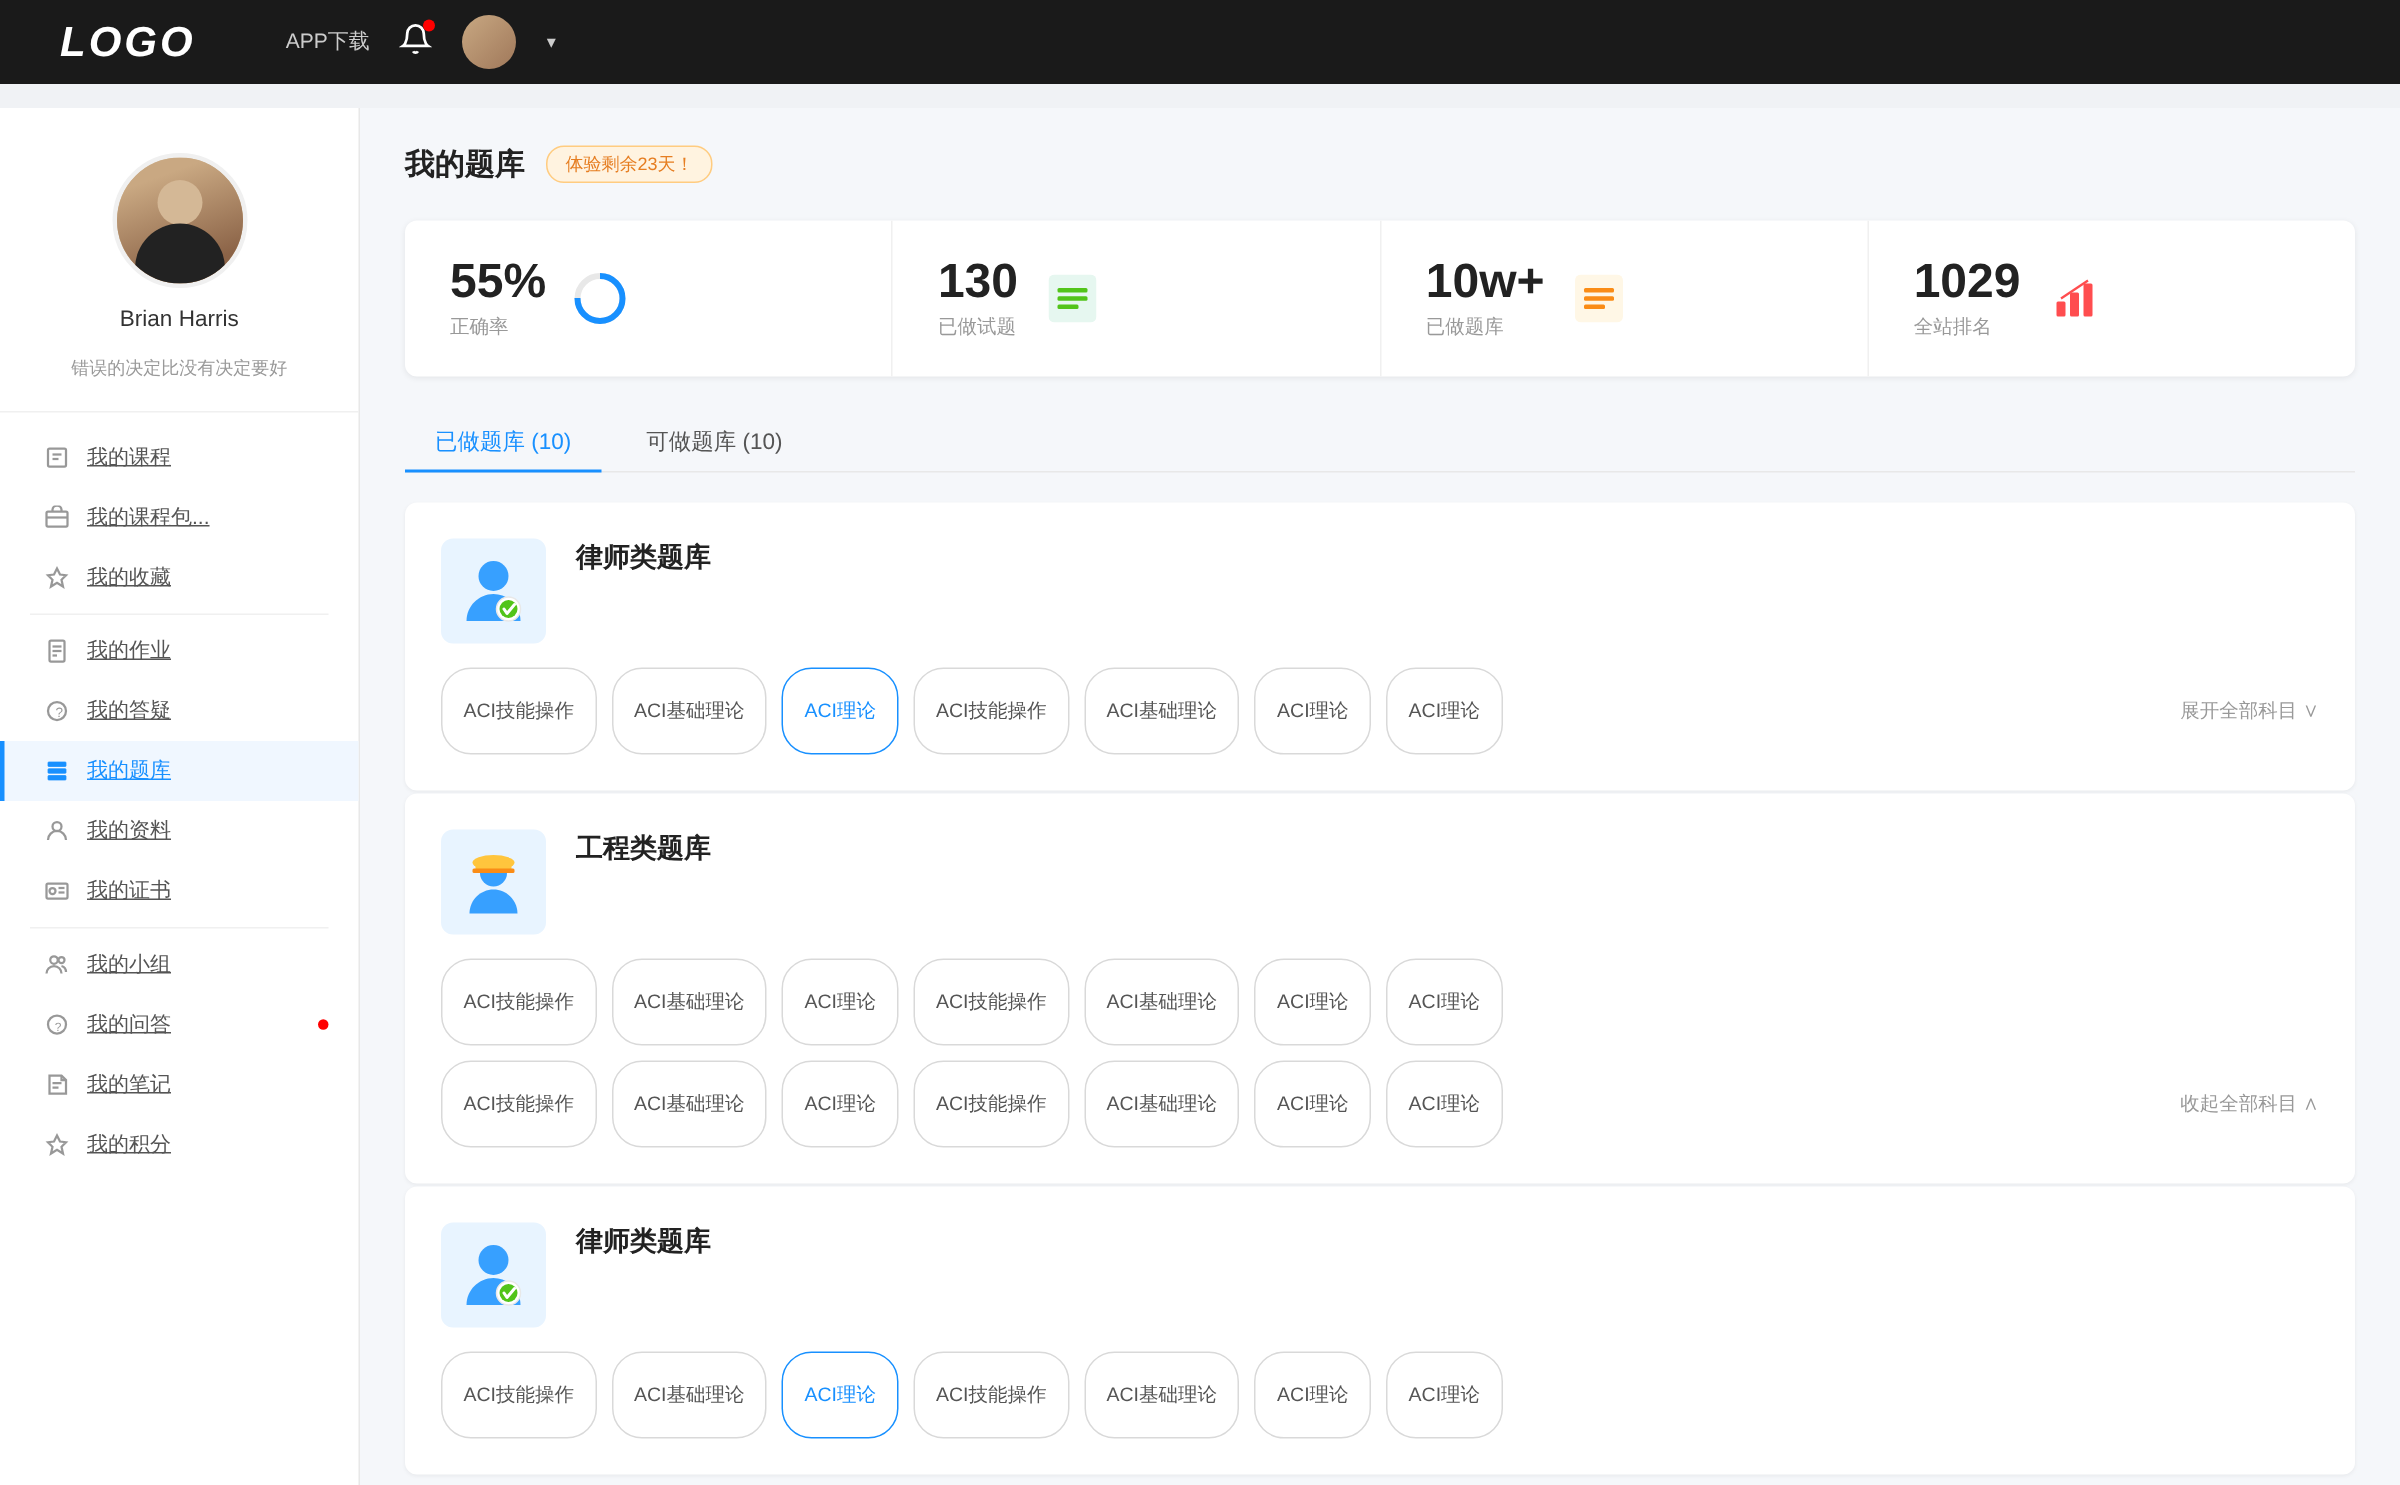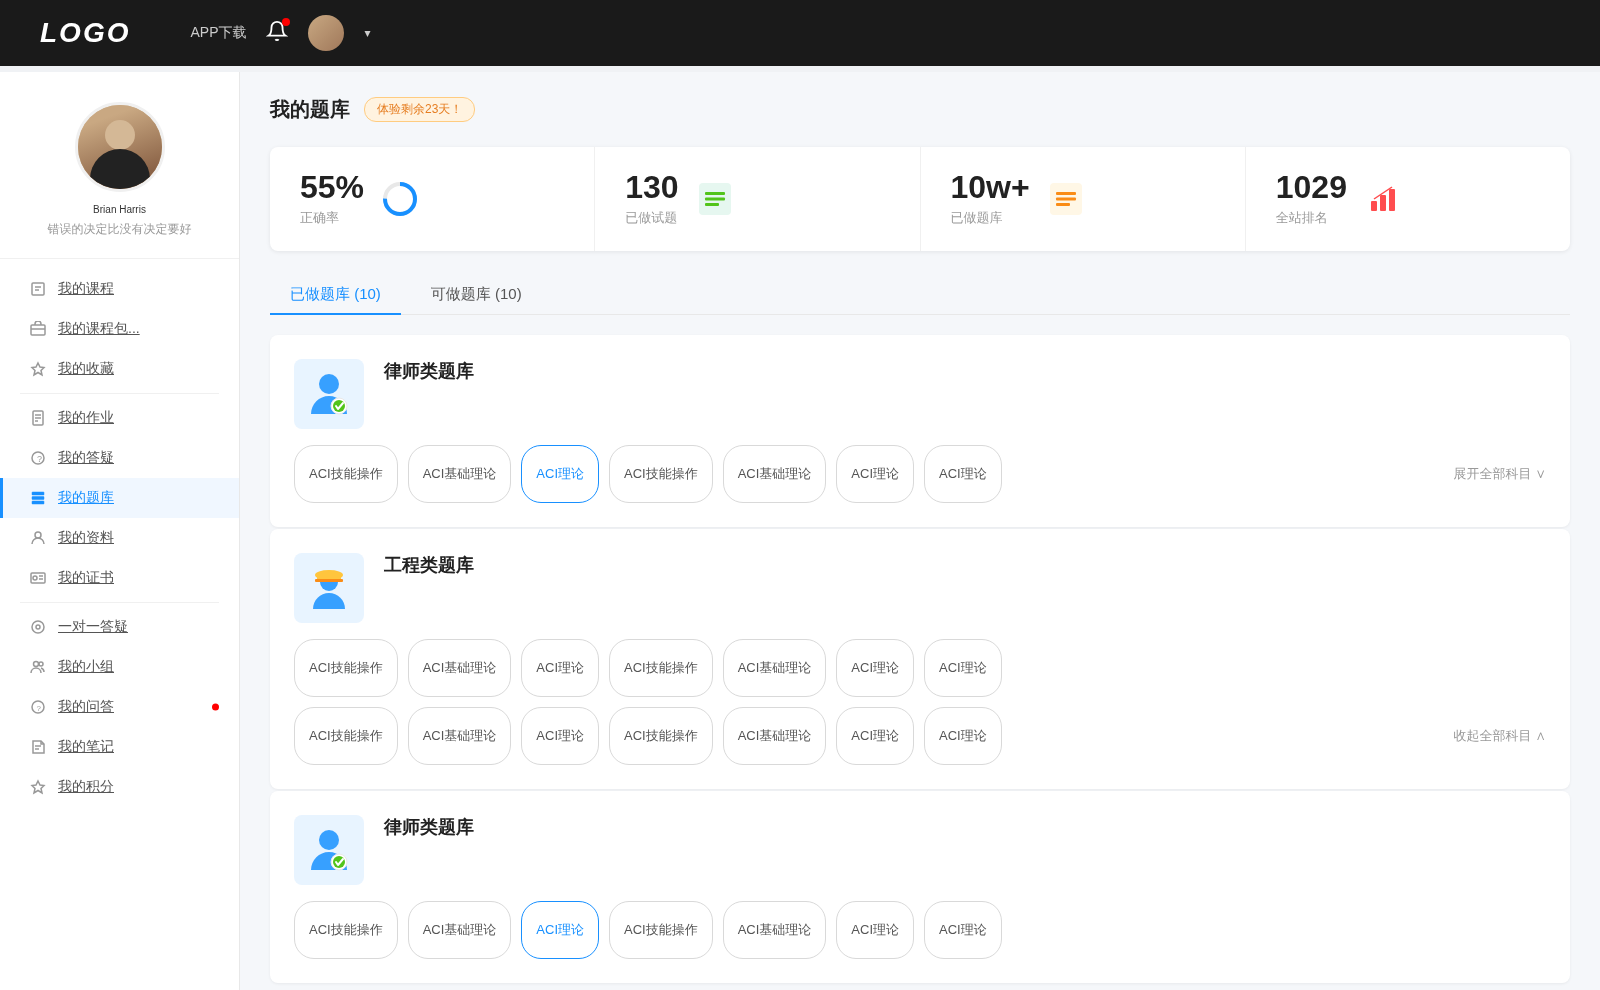--- a/index.html
+++ b/index.html
@@ -1,21 +1,21 @@
 <!DOCTYPE html>
 <html><head>
   <meta charset="utf-8">
   <style>
     * { box-sizing: border-box; margin: 0; padding: 0; }
     body { font-family: -apple-system, BlinkMacSystemFont, "PingFang SC", "Microsoft YaHei", sans-serif; background: #f0f2f5; min-height: 990px; }
 
     
     .navbar {
       background: #1a1a1a;
-      height: 66px;
+      height: 56px;
       display: flex;
       align-items: center;
       padding: 0 40px;
       position: fixed;
       top: 0; left: 0; right: 0;
       z-index: 100;
     }
     .navbar-logo {
       color: white;
       font-size: 28px;
@@ -127,24 +127,24 @@
     }
     .sidebar-avatar-img::after {
       content: '';
       position: absolute;
       bottom: 0; left: 50%; transform: translateX(-50%);
       width: 60px; height: 40px;
       background: #222;
       border-radius: 30px 30px 0 0;
     }
     .sidebar-name {
-      font-size: 10px;
+      font-size: 15px;
       font-weight: 500;
       color: #333;
-      margin-bottom: 6px;
+      margin-bottom: 16px;
     }
     .sidebar-motto {
       font-size: 12px;
       color: #999;
     }
     .sidebar-menu {
       padding: 10px 0;
     }
     .sidebar-menu-item {
       display: flex;
@@ -432,29 +432,20 @@
           <svg width="16" height="16" viewBox="0 0 16 16" fill="none" stroke="currentColor" stroke-width="1.5">
               <rect x="1" y="3" width="14" height="10" rx="1"></rect>
               <circle cx="5" cy="8" r="2"></circle>
               <line x1="9" y1="6" x2="13" y2="6"></line>
               <line x1="9" y1="9" x2="13" y2="9"></line>
             </svg>
         </span>
         <span>我的证书</span>
       </div>
       <div class="sidebar-divider"></div>
-      <div class="sidebar-menu-item">
-        <span class="menu-icon">
-          <svg width="16" height="16" viewBox="0 0 16 16" fill="none" stroke="currentColor" stroke-width="1.5">
-              <circle cx="8" cy="8" r="6"></circle>
-              <circle cx="8" cy="8" r="2"></circle>
-            </svg>
-        </span>
-        <span>一对一答疑</span>
-      </div>
       <div class="sidebar-menu-item">
         <span class="menu-icon">
           <svg width="16" height="16" viewBox="0 0 16 16" fill="none" stroke="currentColor" stroke-width="1.5">
               <circle cx="6" cy="5" r="2.5"></circle>
               <circle cx="11" cy="5" r="2"></circle>
               <path d="M1 14c0-2.8 2.2-5 5-5s5 2.2 5 5"></path>
               <path d="M11 9c1.7.5 3 2 3 4"></path>
             </svg>
         </span>
         <span>我的小组</span>

